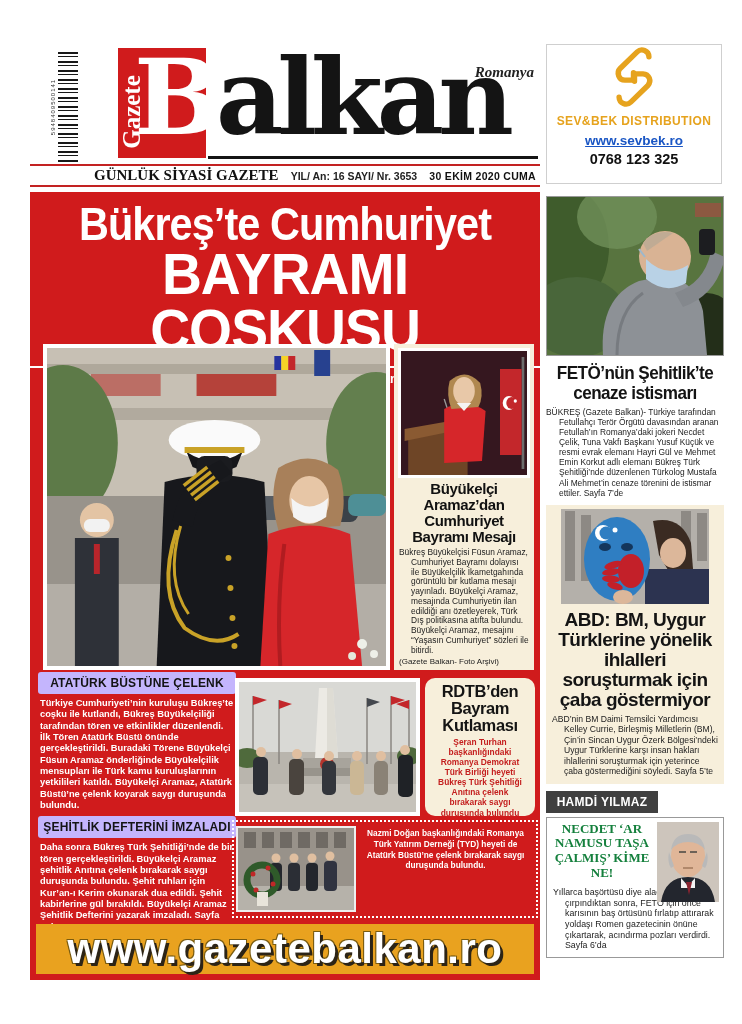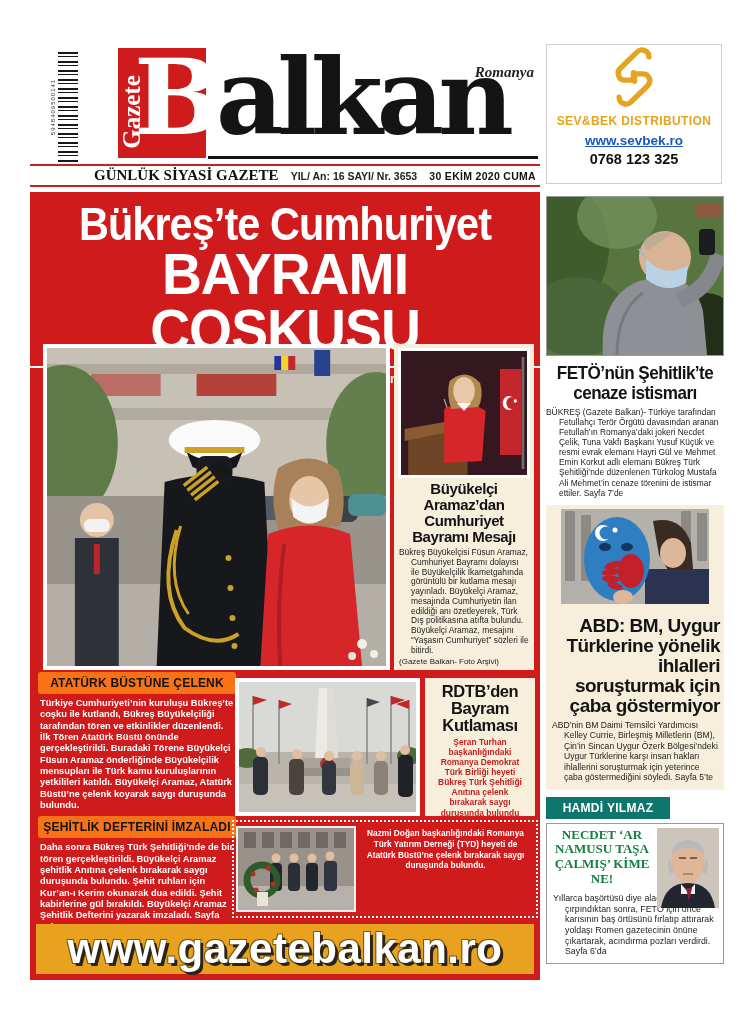--- a/index.html
+++ b/index.html
@@ -42,27 +42,27 @@
            font-weight:bold;font-size:12.5px;letter-spacing:-.3px;white-space:nowrap;}
   .main-photo{position:absolute;left:13px;top:152px;width:339px;height:318px;background:#fff;padding:4px;}
   .main-photo svg{display:block;width:100%;height:100%;}
   .amb-panel{position:absolute;left:364px;top:152px;width:140px;height:326px;background:#f7efdb;overflow:hidden;}
   .amb-photo{margin:4px 4px 3px;height:124px;border:3px solid #fff;background:#30151c;}
   .amb-photo svg{display:block;width:100%;height:100%;}
   .amb-title{font-weight:bold;font-size:15px;line-height:16px;text-align:center;margin:2px 4px 3px;letter-spacing:-.4px;}
   .amb-body{font-size:8.4px;line-height:1.16;margin:0 5px;padding-left:12px;text-indent:-12px;color:#222;}
   .amb-credit{font-size:8px;margin:2px 5px 0;color:#222;}
   .left-col{position:absolute;left:8px;top:480px;width:198px;}
-  .ytitle{background:#f97316;color:#141414;font-weight:bold;font-size:12px;text-align:center;
+  .ytitle{background:#c4b5fd;color:#141414;font-weight:bold;font-size:12px;text-align:center;
           padding:4px 2px;border-radius:3px;letter-spacing:.2px;}
   .wbody{color:#fff;font-weight:bold;font-size:9.3px;line-height:1.22;margin:4px 2px 5px;}
   .rdtb-photo{position:absolute;left:205px;top:486px;width:177px;height:130px;background:#fff;padding:4px;}
   .rdtb-photo svg{display:block;width:100%;height:100%;}
   .rdtb-panel{position:absolute;left:395px;top:486px;width:110px;height:138px;background:#f7efdb;
-              text-align:center;overflow:hidden;}
+              text-align:center;overflow:hidden;border-radius:10px;}
   .rdtb-title{font-weight:bold;font-size:16.5px;line-height:17px;margin:5px 2px 3px;color:#141414;letter-spacing:-.4px;}
   .rdtb-body{font-size:8.4px;line-height:1.2;color:#c41e1e;font-weight:bold;margin:0 7px;text-align:center;}
   .tyd-box{position:absolute;left:202px;top:628px;width:302px;height:94px;border:2px dotted #fff;display:flex;}
   .tyd-title{width:98px;color:#fff;font-weight:bold;font-size:16.5px;line-height:17px;text-align:center;padding-top:9px;}
   .tyd-photo{width:116px;height:82px;margin:4px 2px;border:2px solid #eee;background:#98928a;}
   .tyd-photo svg{display:block;width:100%;height:100%;}
   .tyd-body{flex:1;color:#fff;font-weight:bold;font-size:8.3px;line-height:1.3;text-align:center;padding:6px 5px 0 2px;}
   .banner{position:absolute;left:6px;top:732px;width:498px;height:50px;background:#e9a21f;
           display:flex;align-items:center;justify-content:center;}
   .banner a{color:#fff;font-size:42px;font-weight:bold;letter-spacing:.5px;text-decoration:none;
@@ -70,24 +70,24 @@
   
   .right-col{position:absolute;left:546px;top:196px;width:178px;}
   .forest-photo{height:158px;border:1px solid #999;background:#58743f;}
   .forest-photo svg{display:block;width:100%;height:100%;}
   .feto-title{font-weight:bold;font-size:19px;line-height:20px;text-align:center;margin:7px 0 4px;
               letter-spacing:-.6px;transform:scaleX(.9);color:#141414;}
   .feto-body{font-size:8.4px;line-height:1.2;padding-left:13px;text-indent:-13px;color:#222;}
   .uygur-panel{background:#f7efdb;margin-top:7px;padding:4px 4px 7px;}
   .uygur-photo{width:148px;height:95px;margin:0 auto;background:#b4b0aa;}
   .uygur-photo svg{display:block;width:100%;height:100%;}
-  .uygur-title{font-weight:bold;font-size:19px;line-height:20px;text-align:right;margin:12px 0 4px;
+  .uygur-title{font-weight:bold;font-size:19px;line-height:20px;text-align:center;margin:6px 0 4px;
                letter-spacing:-.5px;color:#141414;}
   .uygur-body{font-size:8.6px;line-height:1.22;padding-left:12px;text-indent:-12px;color:#222;margin:0 2px;}
-  .hamdi{margin-top:7px;width:124px;background:#0f766e;color:#fff;font-weight:bold;font-size:12px;
+  .hamdi{margin-top:7px;width:112px;background:#404040;color:#fff;font-weight:bold;font-size:12px;
          text-align:center;padding:4px 0;letter-spacing:.3px;}
   .necdet{border:1px solid #999;margin-top:4px;padding:4px 6px 6px;position:relative;min-height:128px;background:#fff;}
   .necdet-title{width:98px;font-family:"Liberation Serif",serif;font-weight:bold;font-size:13px;
                 line-height:1.14;text-align:center;color:#15803d;}
   .portrait{position:absolute;right:4px;top:4px;width:62px;height:80px;background:#cdc5bc;}
   .portrait svg{display:block;width:100%;height:100%;}
   .necdet-body{font-size:8.8px;line-height:1.22;margin-top:6px;padding-left:12px;text-indent:-12px;color:#222;}
 </style>
 </head>
 <body>

